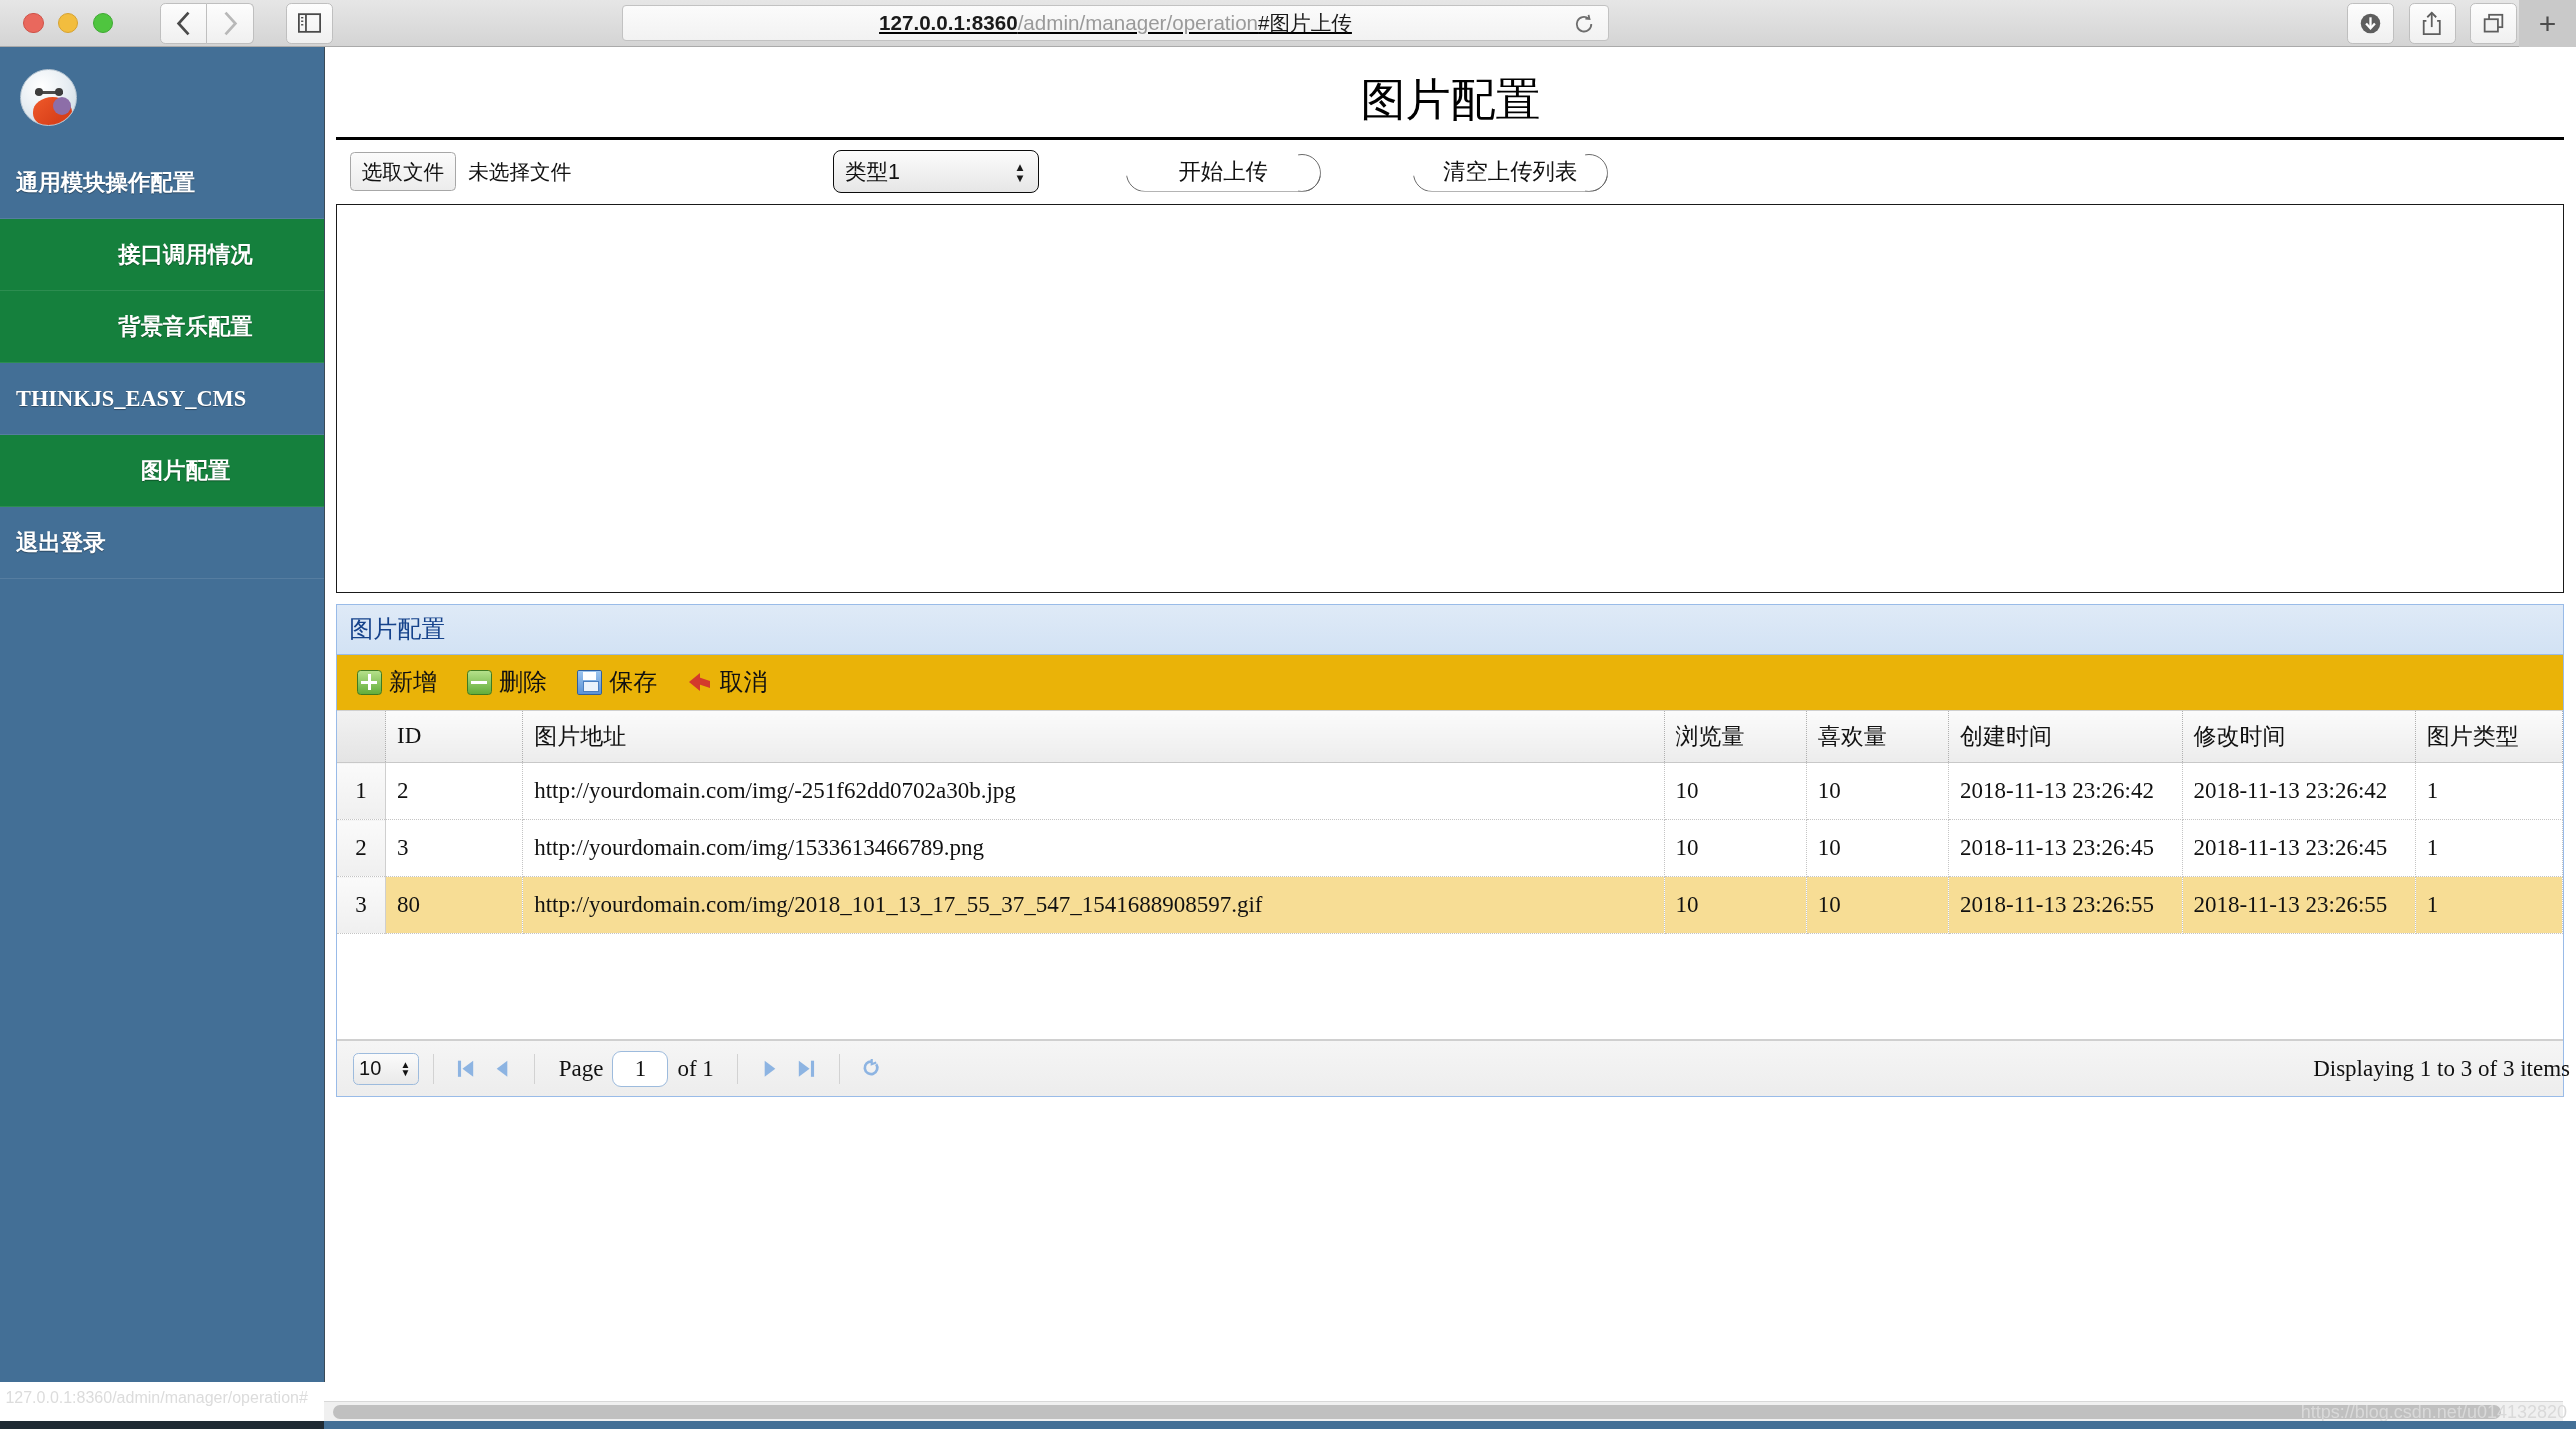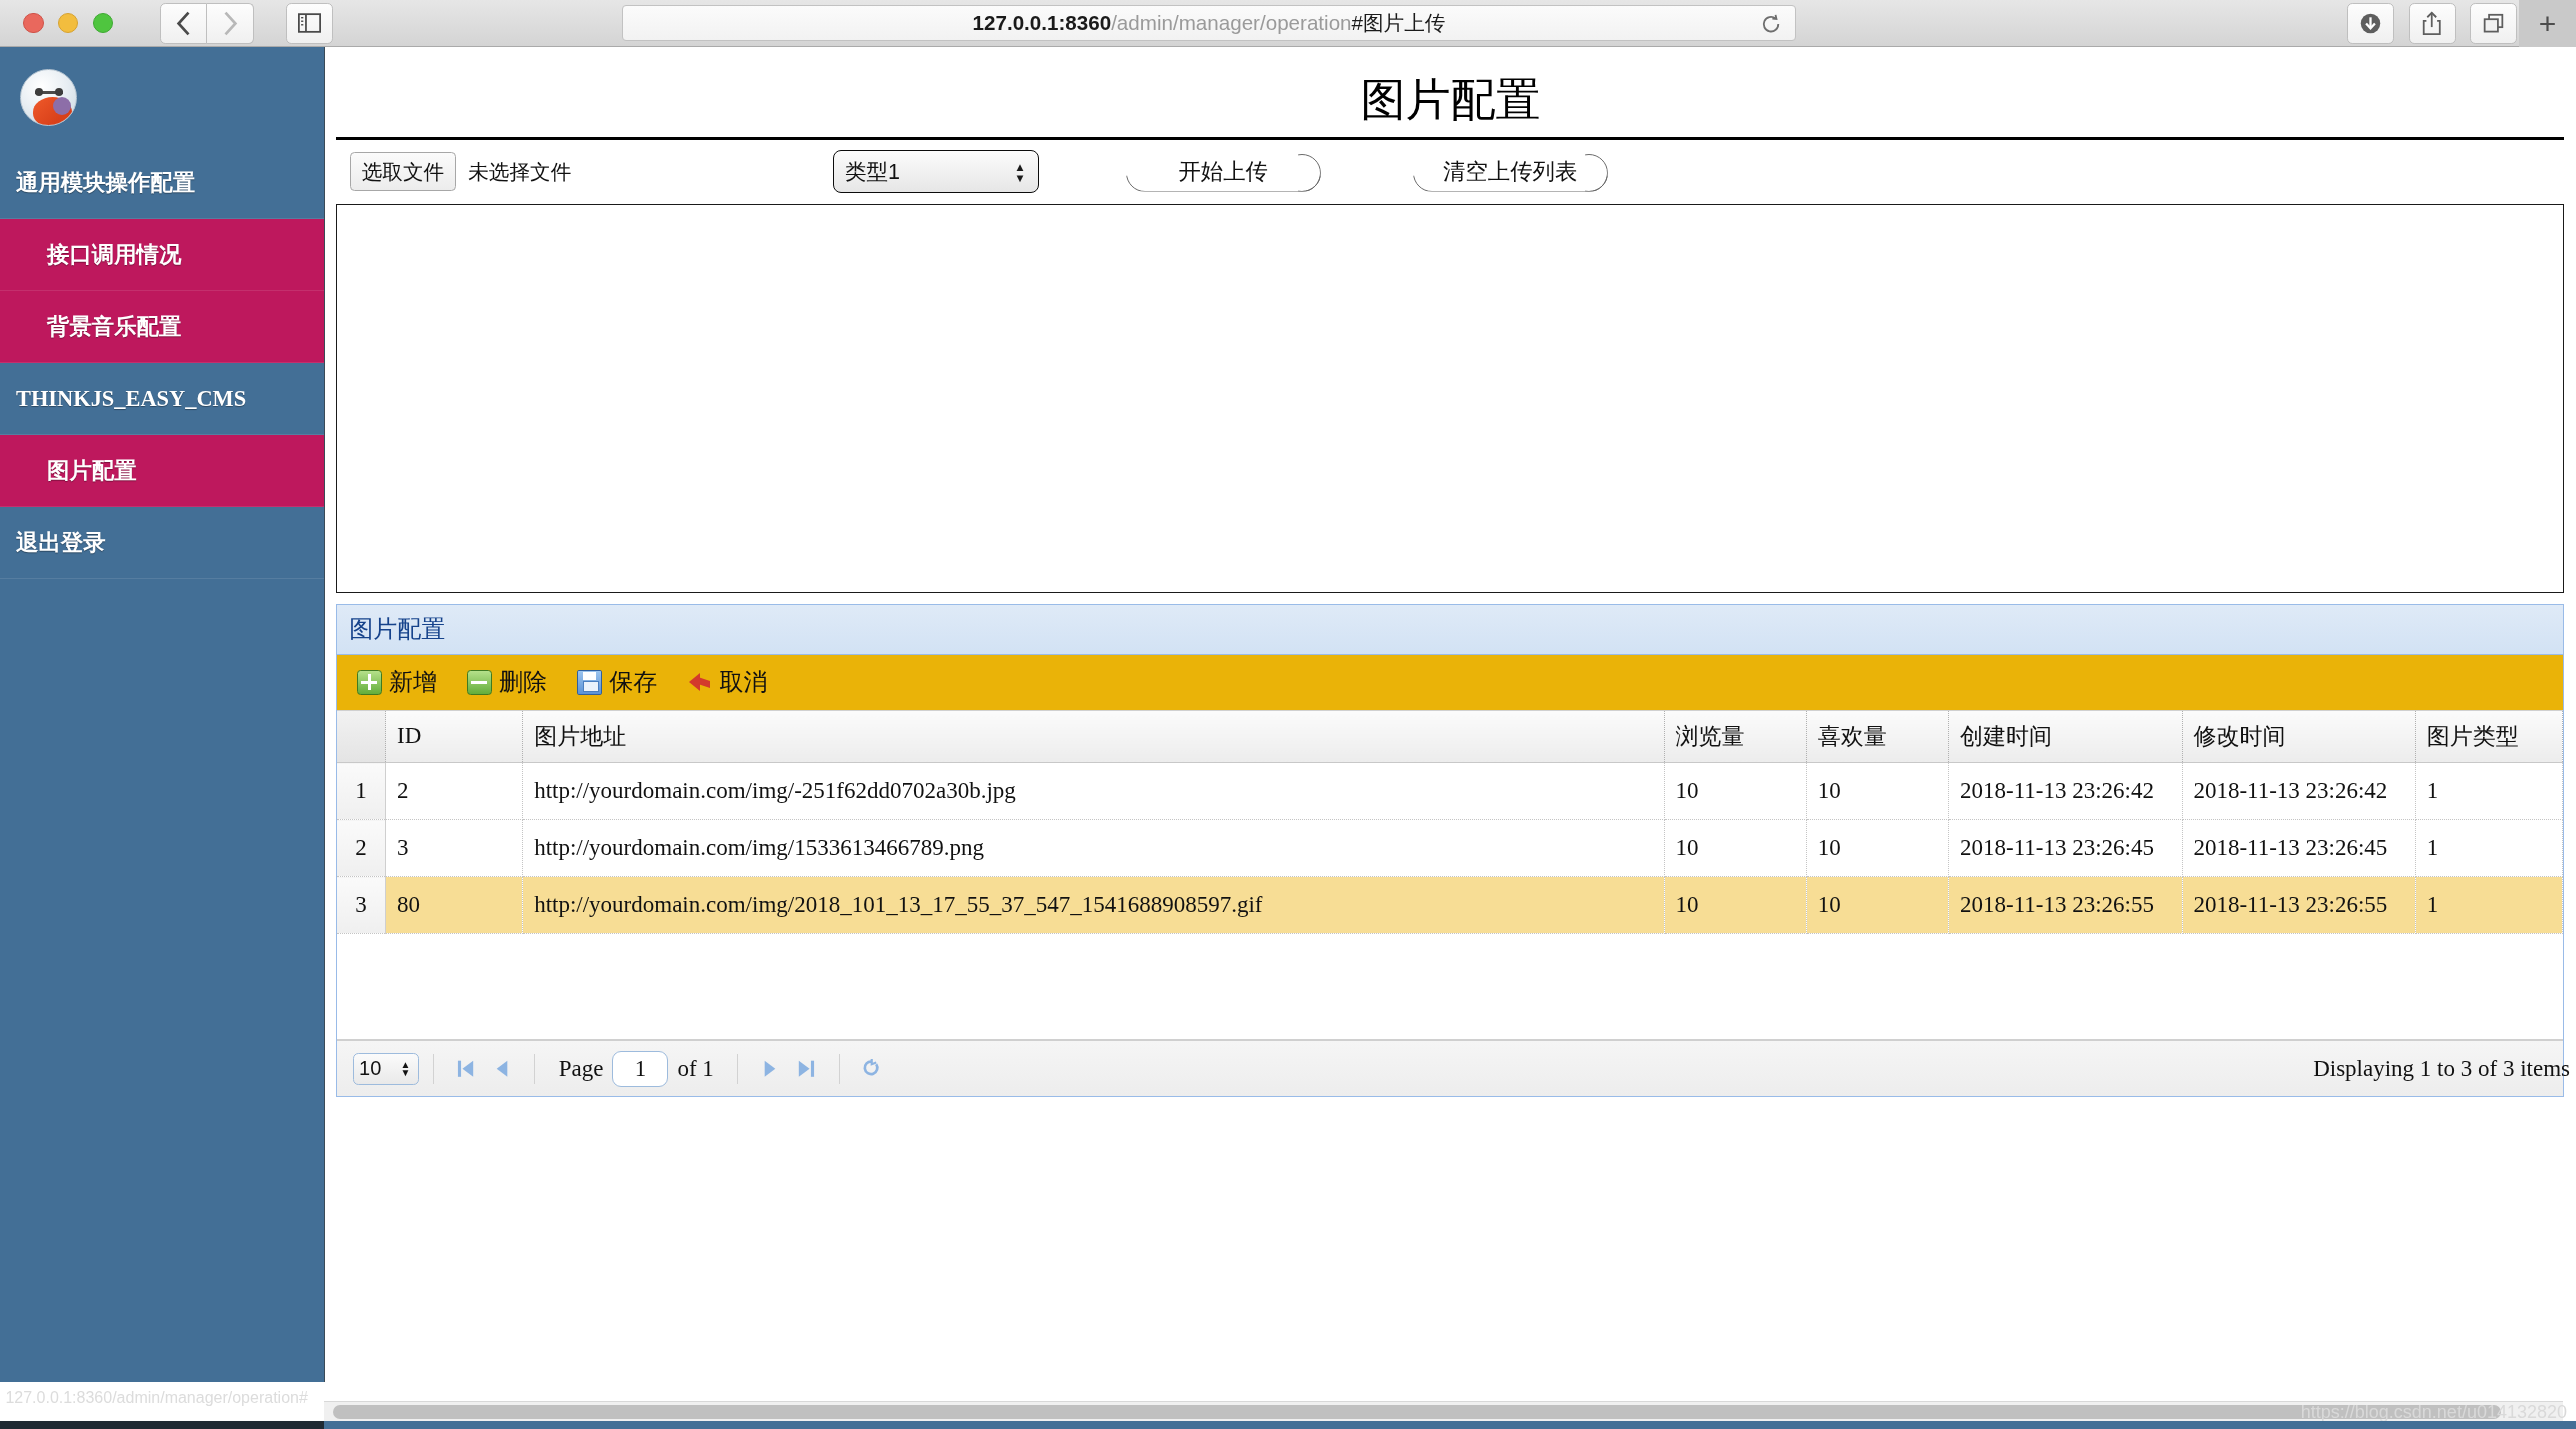--- a/index.html
+++ b/index.html
@@ -32,24 +32,24 @@
     display: flex; align-items: center; justify-content: center;
     color: #4a4a4a;
   }
   .chrome-btn.first { border-radius: 5.4px 0 0 5.4px; }
   .chrome-btn.last  { border-radius: 0 5.4px 5.4px 0; border-left: none; }
   .chrome-btn.solo  { border-radius: 5.4px; margin-left: 32px; }
   .chrome-btn.dim   { color: #b8b8b8; }
 
   #address-bar {
     position: absolute; left: 622px; top: 5.4px;
-    width: 1174px; height: 36px;
+    width: 987px; height: 36px;
     background: linear-gradient(to bottom, #fbfbfb 0%, #f2f2f2 100%);
     border: 0.9px solid #c2c2c2; border-radius: 4px;
-    display: flex; align-items: center; justify-content: center;
+    display: flex; align-items: center; justify-content: center; text-decoration: underline;
   }
   #url-text {
     font-size: 20.6px; color: #9a9a9a;
     font-family: "Liberation Sans", sans-serif;
     white-space: nowrap;
   }
   #url-text .host { color: #1a1a1a; font-weight: bold; }
   #url-text .hash { color: #1a1a1a; }
   #reload-icon {
     position: absolute; right: 14.3px; top: 8px;
@@ -117,21 +117,21 @@
     display: flex; align-items: center;
     color: #ffffff;
     font-size: 22.4px;
     font-family: "Liberation Serif", serif;
     font-weight: bold;
     text-shadow: 0 0.9px 0.9px rgba(0,0,0,0.35);
     border-bottom: 0.9px solid rgba(255,255,255,0.10);
     white-space: nowrap;
   }
   .side-item.group { background: #436f96; padding-left: 16px; }
-  .side-item.child { background: #be185d; padding-left: 47px; }
+  .side-item.child { background: #15803d; padding-left: 47px; justify-content: center; }
 
   
   #main {
     position: absolute; left: 324px; top: 0;
     width: 2252px; height: 1335px;
     background: #ffffff;
     border-left: 1.8px solid #3a4a57;
   }
 
   #page-title {

